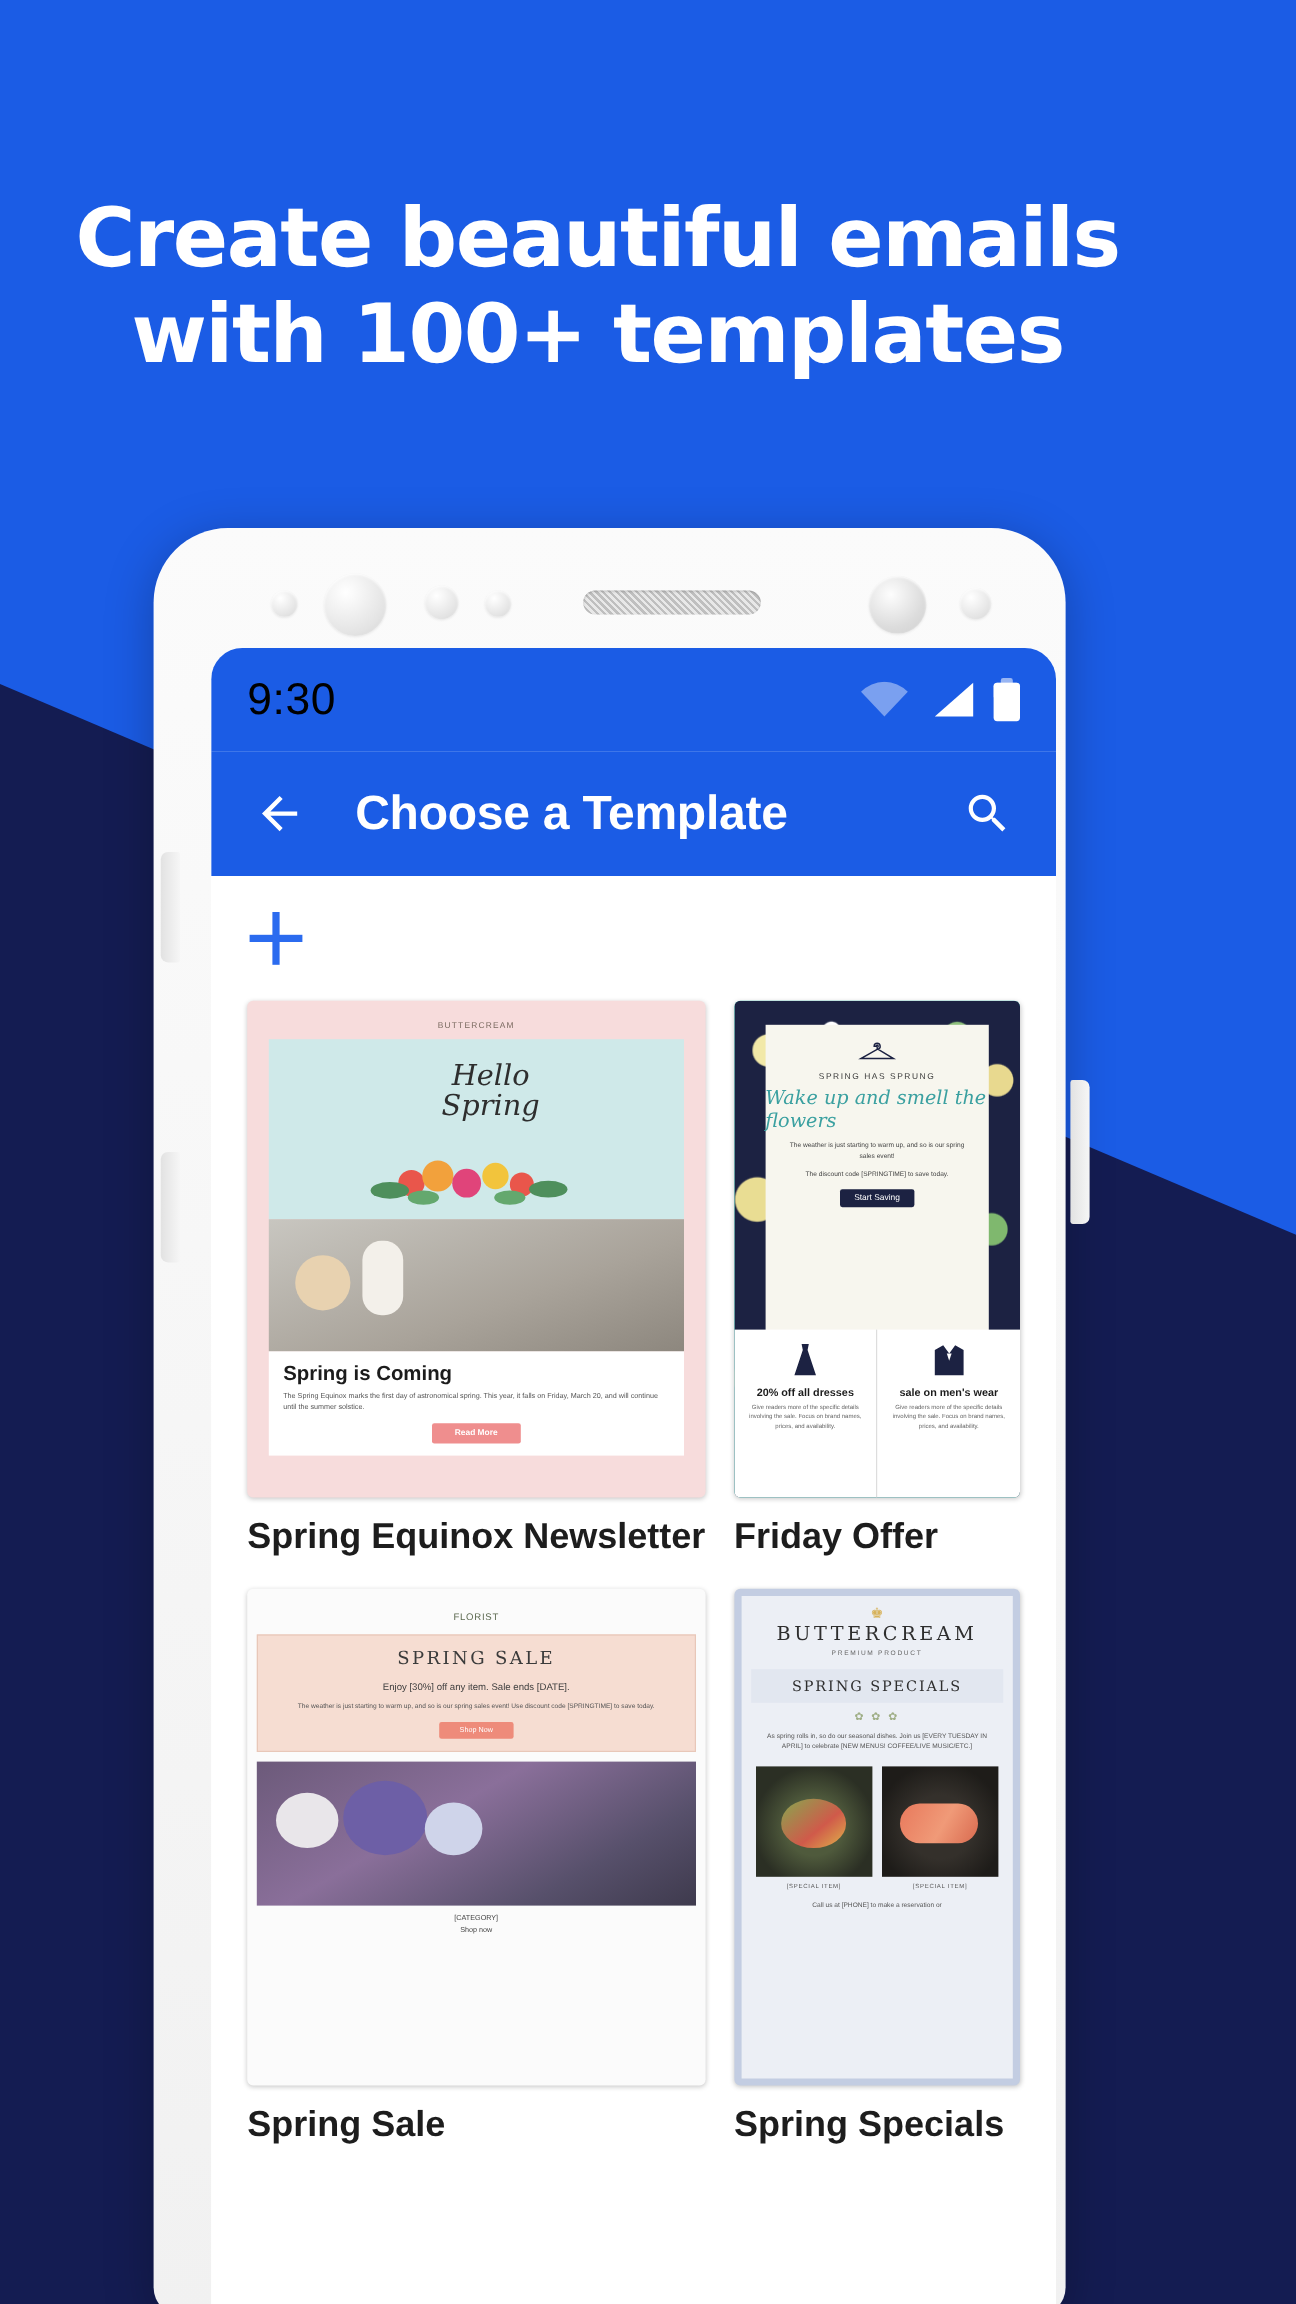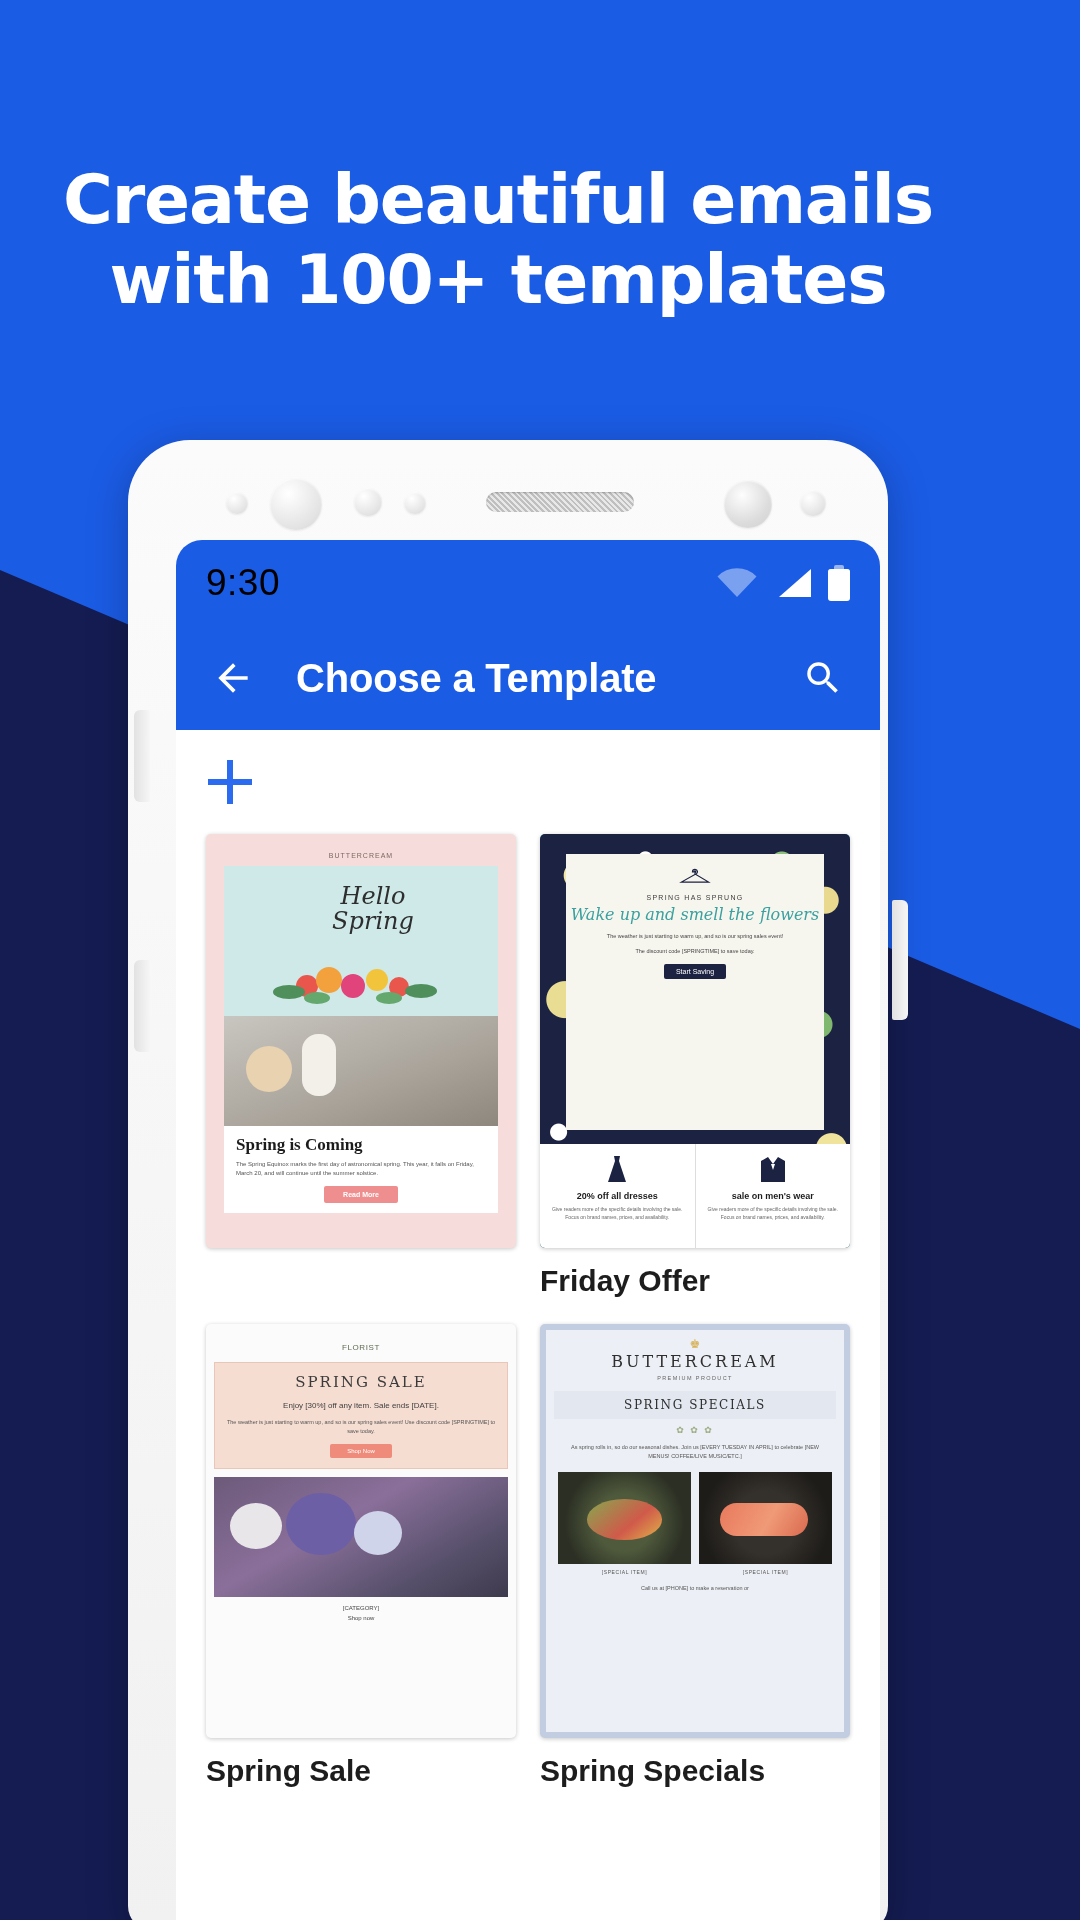--- a/index.html
+++ b/index.html
@@ -108,21 +108,21 @@
   .t1 .logo{font-size:7px;letter-spacing:1px;color:#7a6a60;}
   .t1 .hero{height:150px;background:#cfe9e9;position:relative;overflow:hidden;}
   .t1 .hello{position:absolute;top:18px;left:0;width:100%;text-align:center;
     font-family:"DejaVu Serif",serif;font-style:italic;font-size:24px;color:#2e2e2e;line-height:1.05;margin-left:12px;}
   .t1 .flowers{position:absolute;bottom:10px;left:0;width:100%;height:48px;}
   .t1 .photo{height:110px;background:linear-gradient(160deg,#c8c6c0,#a9a39a 60%,#8d877e);position:relative;overflow:hidden;}
   .t1 .photo .b1,.t1 .photo .b2{position:absolute;border-radius:50%;}
   .t1 .photo .b1{left:22px;top:30px;width:46px;height:46px;background:#e8d2b0;}
   .t1 .photo .b2{left:78px;top:18px;width:34px;height:62px;background:#f3f0ea;border-radius:16px;}
   .t1 .lower{background:#ffffff;padding:10px 12px;box-sizing:border-box;}
-  .t1 .lower h4{margin:0;font-size:17px;line-height:1.05;color:#1c1c1c;font-weight:700;font-family:Liberation Serif, serif;}
+  .t1 .lower h4{margin:0;font-size:17px;line-height:1.05;color:#1c1c1c;font-weight:700;}
   .t1 .lower p{margin:6px 0 0;font-size:6px;line-height:1.5;color:#555;}
   .t1 .cta{margin:8px auto 0;width:74px;height:17px;background:#ef8e8e;border-radius:2px;
     color:#fff;font-size:7px;display:flex;align-items:center;justify-content:center;font-weight:700;}
   
   .t2{background:#5eead4;position:relative;}
   .t2 .floral{position:absolute;inset:0;
     background:
       radial-gradient(circle at 12% 10%,#f2e9a8 0 13px,transparent 14px),
       radial-gradient(circle at 34% 6%,#ffffff 0 7px,transparent 8px),
       radial-gradient(circle at 55% 12%,#f6efb5 0 16px,transparent 17px),
@@ -138,21 +138,21 @@
       #1c2242;
   }
   .t2 .inner{position:absolute;left:26px;right:26px;top:20px;bottom:118px;background:#f7f6ee;
     display:flex;flex-direction:column;align-items:center;padding-top:12px;box-sizing:border-box;}
   .t2 .hanger{width:34px;height:22px;}
   .t2 .kick{font-size:7px;letter-spacing:1.3px;color:#3a3a3a;margin-top:6px;}
   .t2 .script{font-family:"DejaVu Serif",serif;font-style:italic;font-size:16px;color:#3aa0a0;margin-top:4px;}
   .t2 .body{font-size:5.5px;line-height:1.6;color:#444;text-align:center;margin-top:8px;padding:0 14px;}
   .t2 .body2{font-size:5.5px;line-height:1.6;color:#444;text-align:center;margin-top:6px;padding:0 14px;}
   .t2 .btn{margin-top:8px;background:#1c2242;color:#fff;font-size:7px;padding:4px 12px;border-radius:2px;}
-  .t2 .footer{position:absolute;left:0;right:0;bottom:0;height:104px;background:#fff;display:flex;}
+  .t2 .footer{position:absolute;left:0;right:0;bottom:0;height:140px;background:#fff;display:flex;}
   .t2 .fcol{flex:1;padding:8px 6px;box-sizing:border-box;text-align:center;}
   .t2 .fcol:first-child{border-right:1px solid #ddd;}
   .t2 .fic{height:34px;display:flex;align-items:flex-end;justify-content:center;}
   .t2 .fttl{font-size:9px;font-weight:700;color:#1c1c1c;margin-top:5px;}
   .t2 .ftxt{font-size:5px;line-height:1.6;color:#666;margin-top:4px;}
   
   .t3{background:#fbfbfb;padding:8px;box-sizing:border-box;}
   .t3 .hdr{height:30px;display:flex;align-items:center;justify-content:center;
     font-size:8px;letter-spacing:.6px;color:#5e6b52;}
   .t3 .panel{background:#f6ddd2;border:1px solid #e8c7b8;padding:10px 8px;box-sizing:border-box;text-align:center;}
@@ -287,20 +287,21 @@
               <div class="photo">
                   <span class="b1"></span>
                   <span class="b2"></span>
                 </div>
               <div class="lower">
                 <h4>Spring is Coming</h4>
                 <p>The Spring Equinox marks the first day of astronomical spring. This year, it falls on Friday, March 20, and will continue until the summer solstice.</p>
                 <div class="cta">Read More</div>
               </div>
             </div>
+            <div class="card-label">Spring Equinox Newsletter</div>
           </div>
 
           <div class="card">
             <div class="thumb t2">
               <div class="floral"></div>
               <div class="inner">
                 <svg class="hanger" viewBox="0 0 40 24">
                   <path d="M20 3a3 3 0 0 0-3 3h2a1 1 0 1 1 1 1v2L4 18h32L21 9V8.8A3 3 0 0 0 20 3z" fill="none" stroke="#1c2242" stroke-width="1.4"></path>
                 </svg>
                 <div class="kick">SPRING HAS SPRUNG</div>

